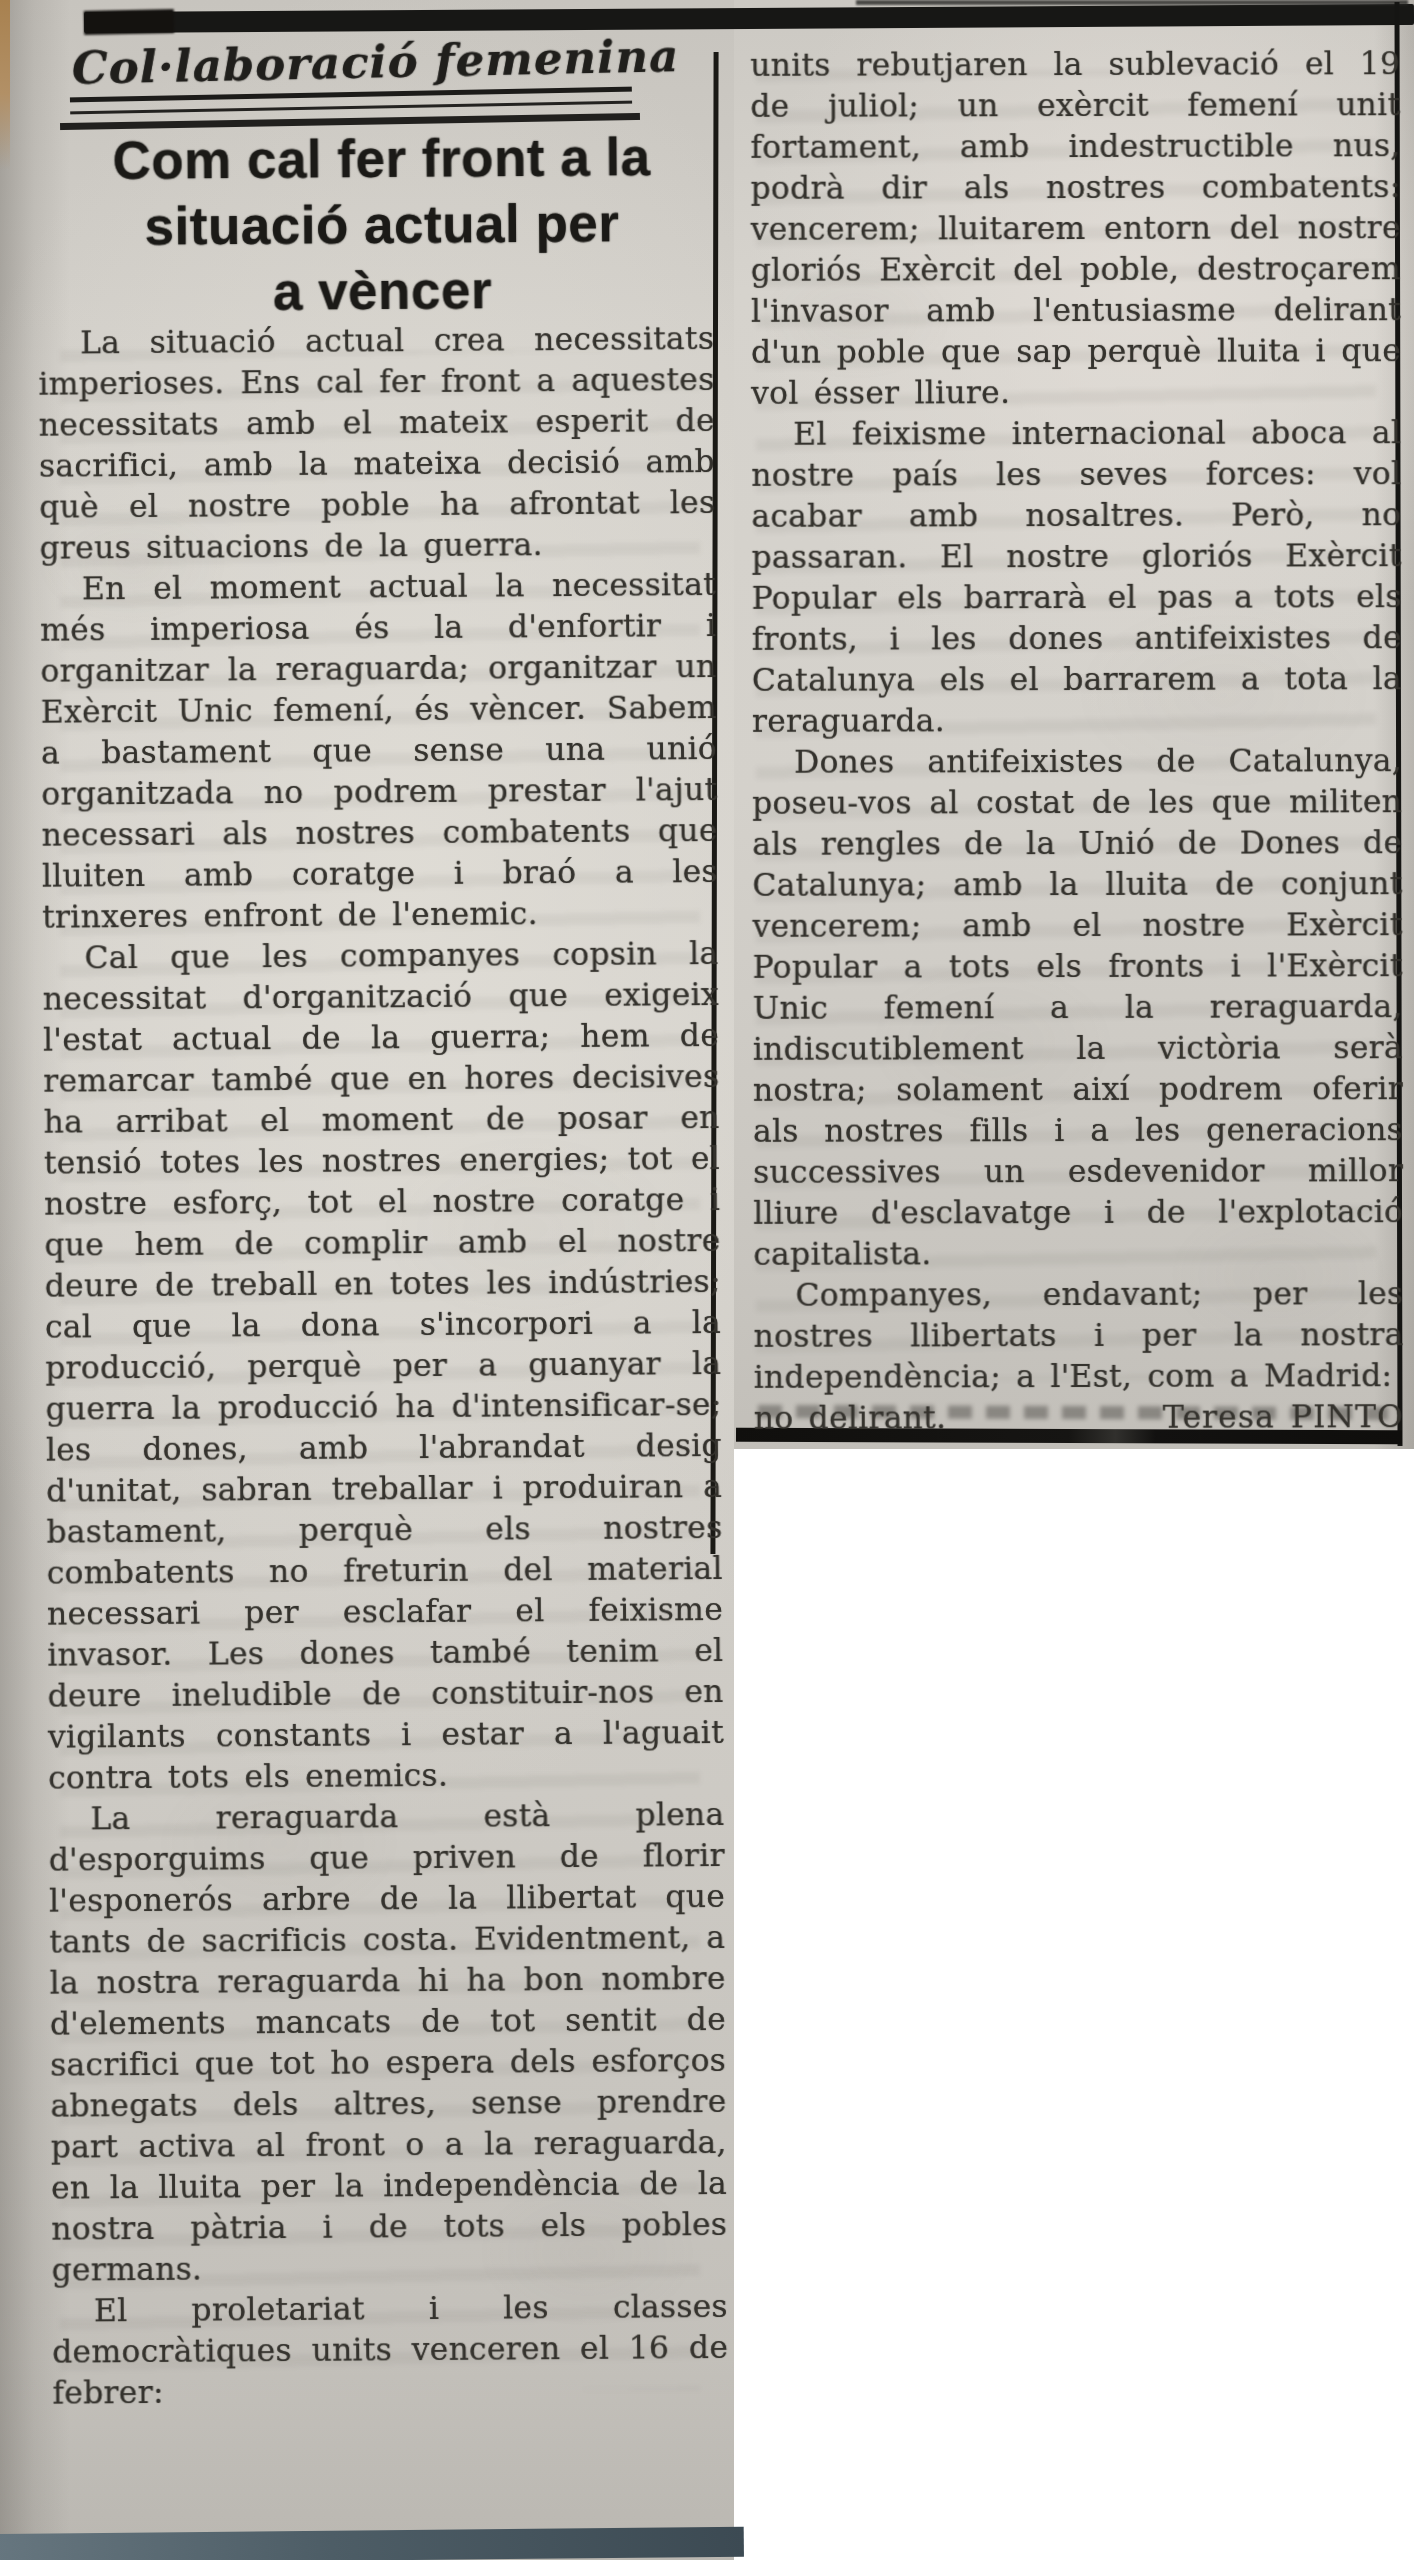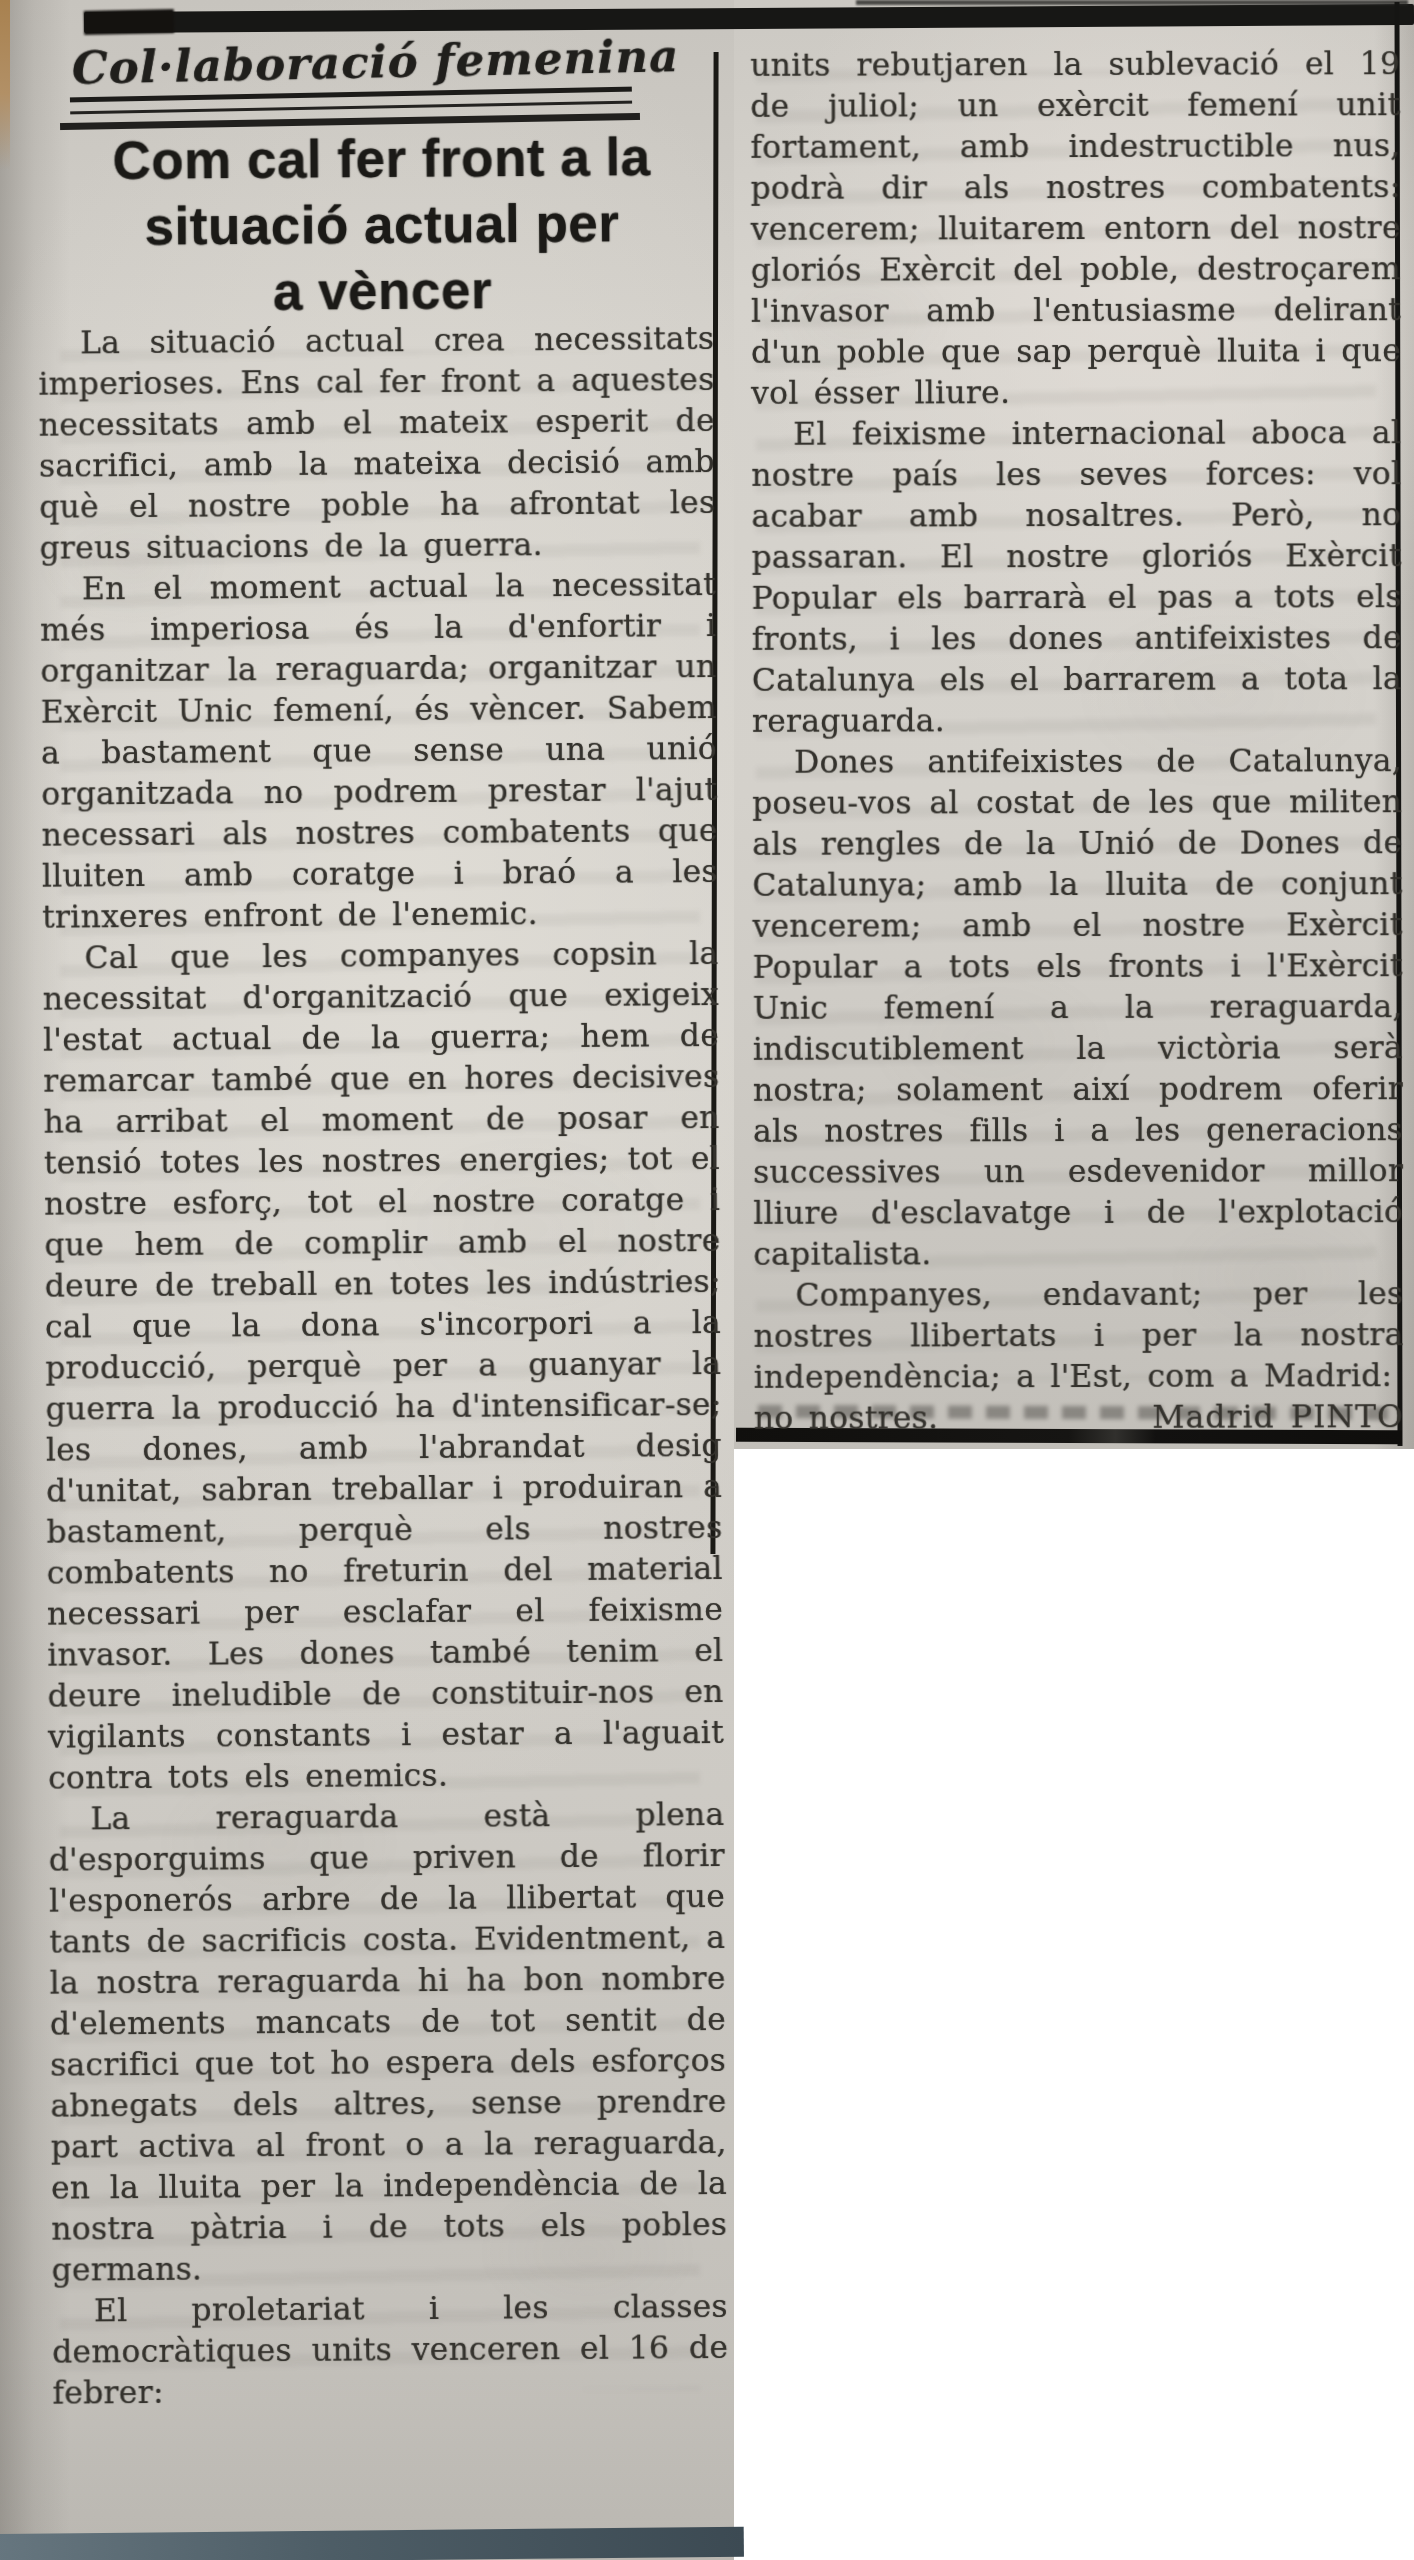--- a/index.html
+++ b/index.html
@@ -125,18 +125,18 @@
     <p class="para">La reraguarda està plena d'esporguims que priven de florir l'esponerós arbre de la llibertat que tants de sacrificis costa. Evidentment, a la nostra reraguarda hi ha bon nombre d'elements mancats de tot sentit de sacrifici que tot ho espera dels esforços abnegats dels altres, sense prendre part activa al front o a la reraguarda, en la lluita per la independència de la nostra pàtria i de tots els pobles germans.</p>
     <p class="para">El proletariat i les classes democràtiques units venceren el 16 de febrer:</p>
   </div>
 
   <div class="colbody" id="body-right">
     <p class="para no-indent">units rebutjaren la sublevació el 19 de juliol; un exèrcit femení unit fortament, amb indestructible nus, podrà dir als nostres combatents: vencerem; lluitarem entorn del nostre gloriós Exèrcit del poble, destroçarem l'invasor amb l'entusiasme delirant d'un poble que sap perquè lluita i que vol ésser lliure.</p>
     <p class="para">El feixisme internacional aboca al nostre país les seves forces: vol acabar amb nosaltres. Però, no passaran. El nostre gloriós Exèrcit Popular els barrarà el pas a tots els fronts, i les dones antifeixistes de Catalunya els el barrarem a tota la reraguarda.</p>
     <p class="para">Dones antifeixistes de Catalunya, poseu-vos al costat de les que militen als rengles de la Unió de Dones de Catalunya; amb la lluita de conjunt vencerem; amb el nostre Exèrcit Popular a tots els fronts i l'Exèrcit Unic femení a la reraguarda, indiscutiblement la victòria serà nostra; solament així podrem oferir als nostres fills i a les generacions successives un esdevenidor millor lliure d'esclavatge i de l'explotació capitalista.</p>
     <p class="para">Companyes, endavant; per les nostres llibertats i per la nostra independència; a l'Est, com a Madrid:</p>
     <div id="signoff-row">
-      <span>no nostres.</span>
-      <span class="byline">Madrid PINTO</span>
+      <span>no delirant.</span>
+      <span class="byline">Teresa PINTO</span>
     </div>
   </div>
 
 </div>
 
 </body></html>

